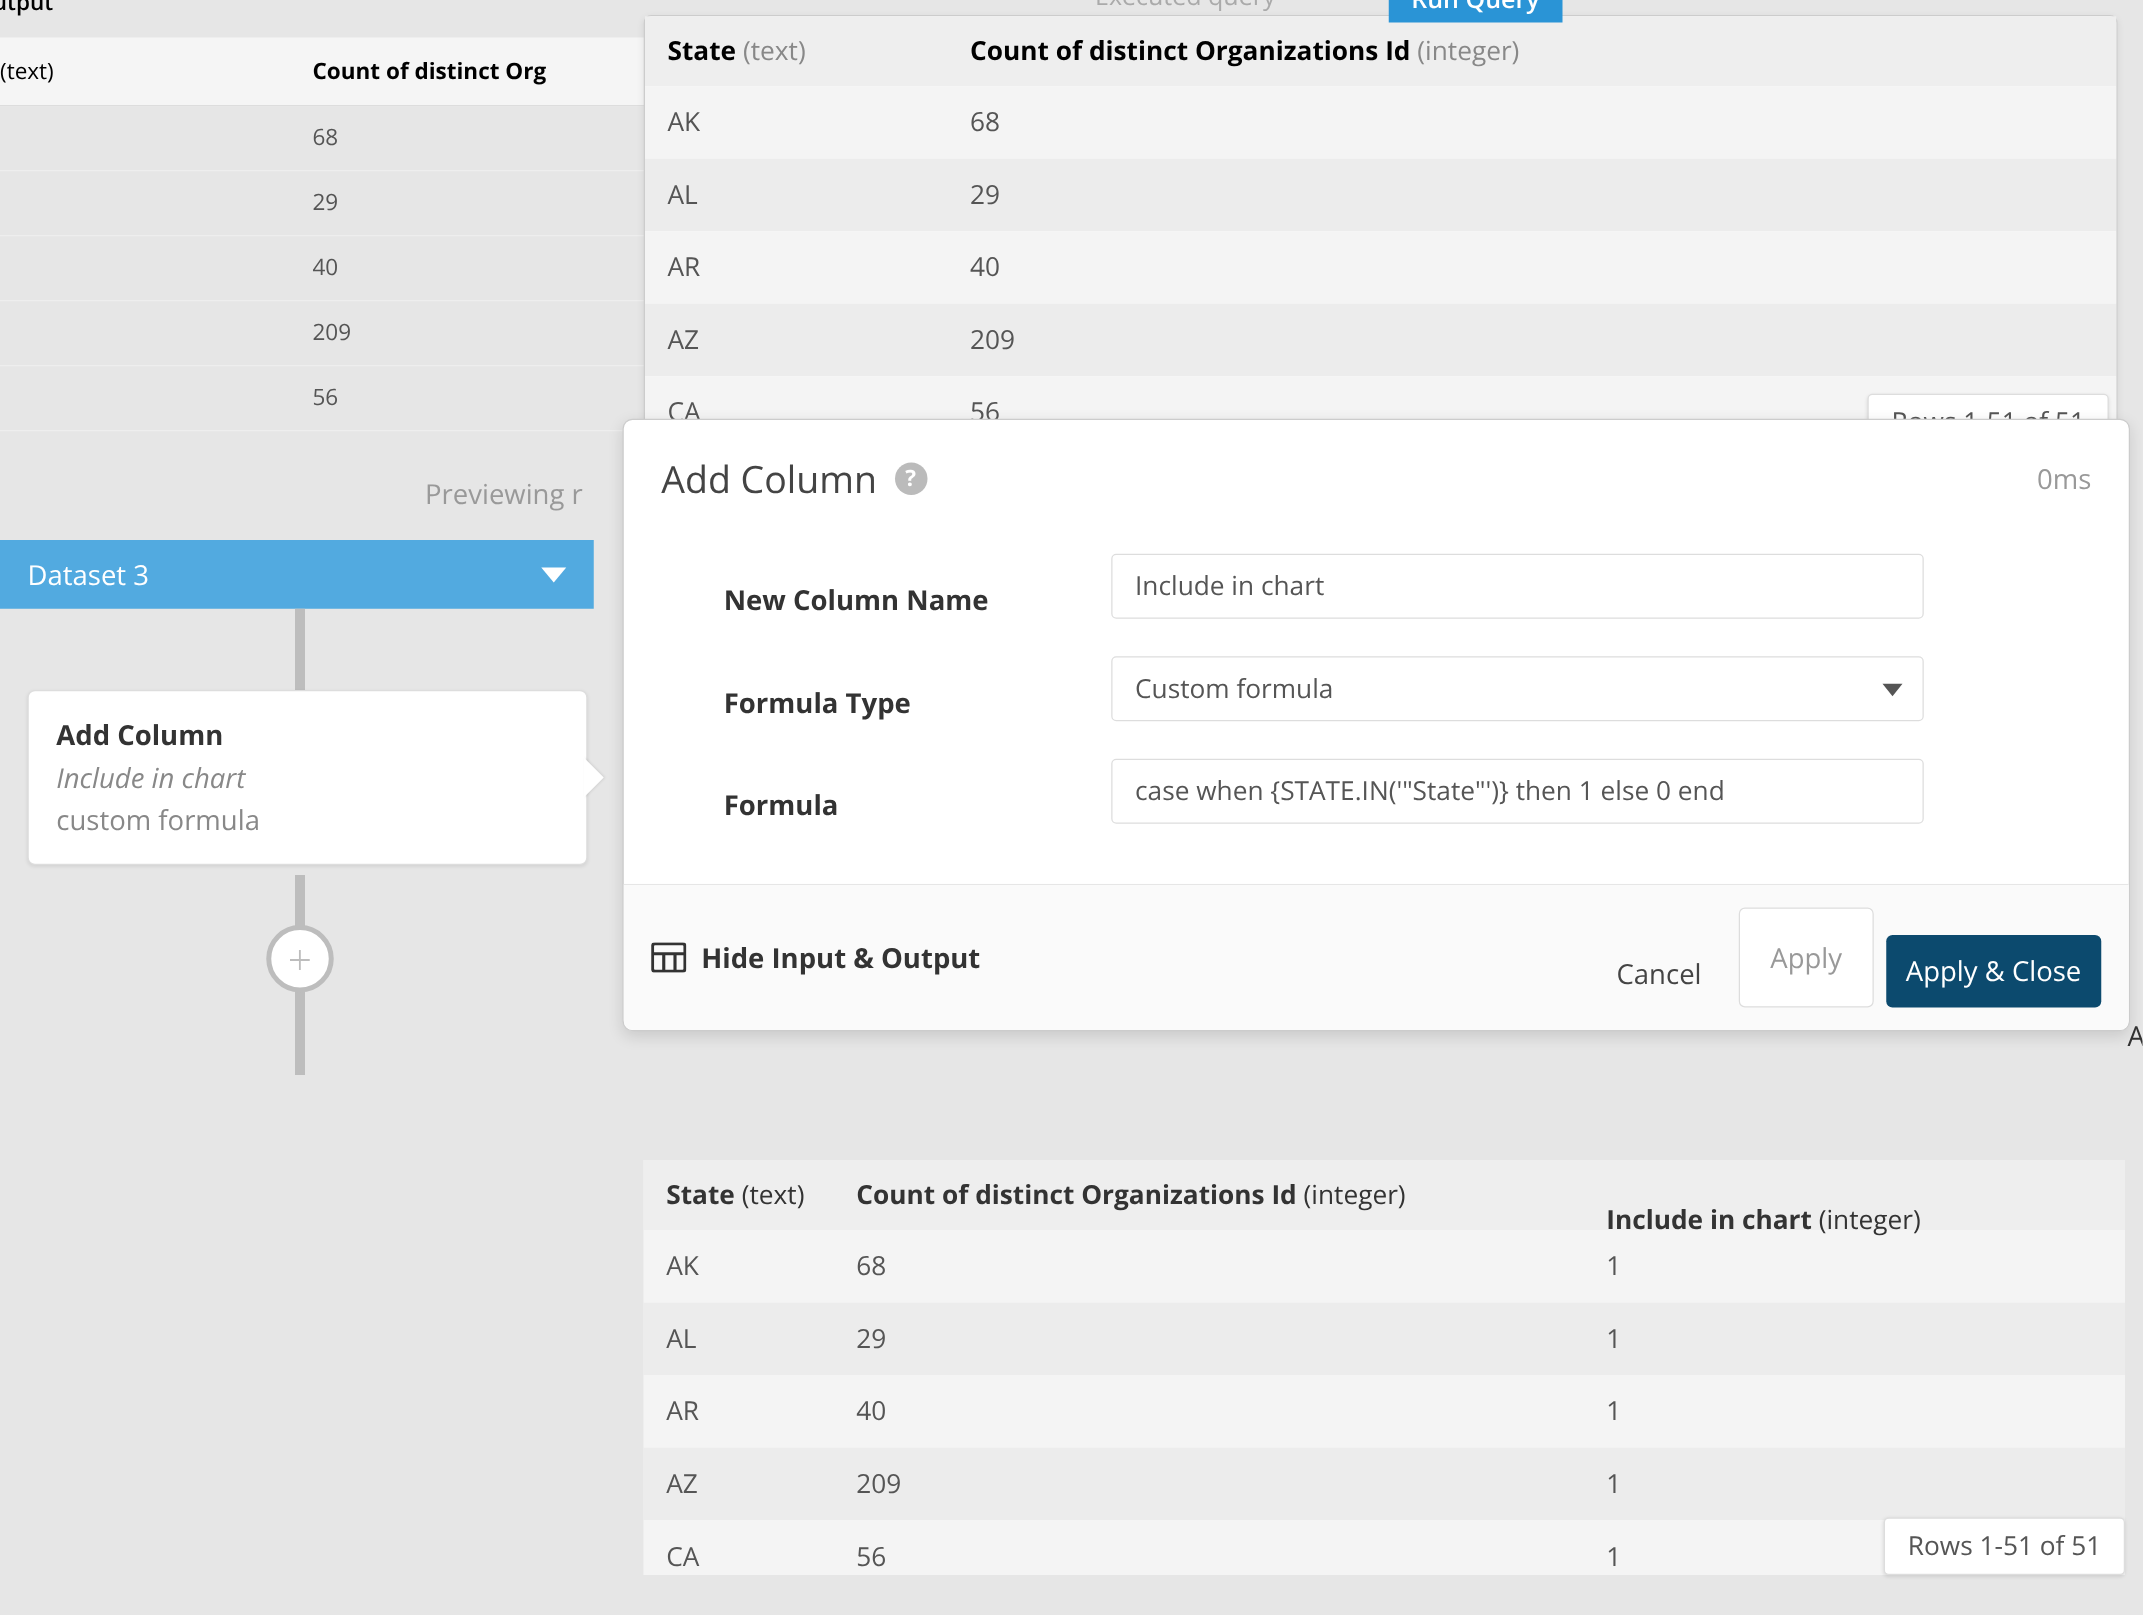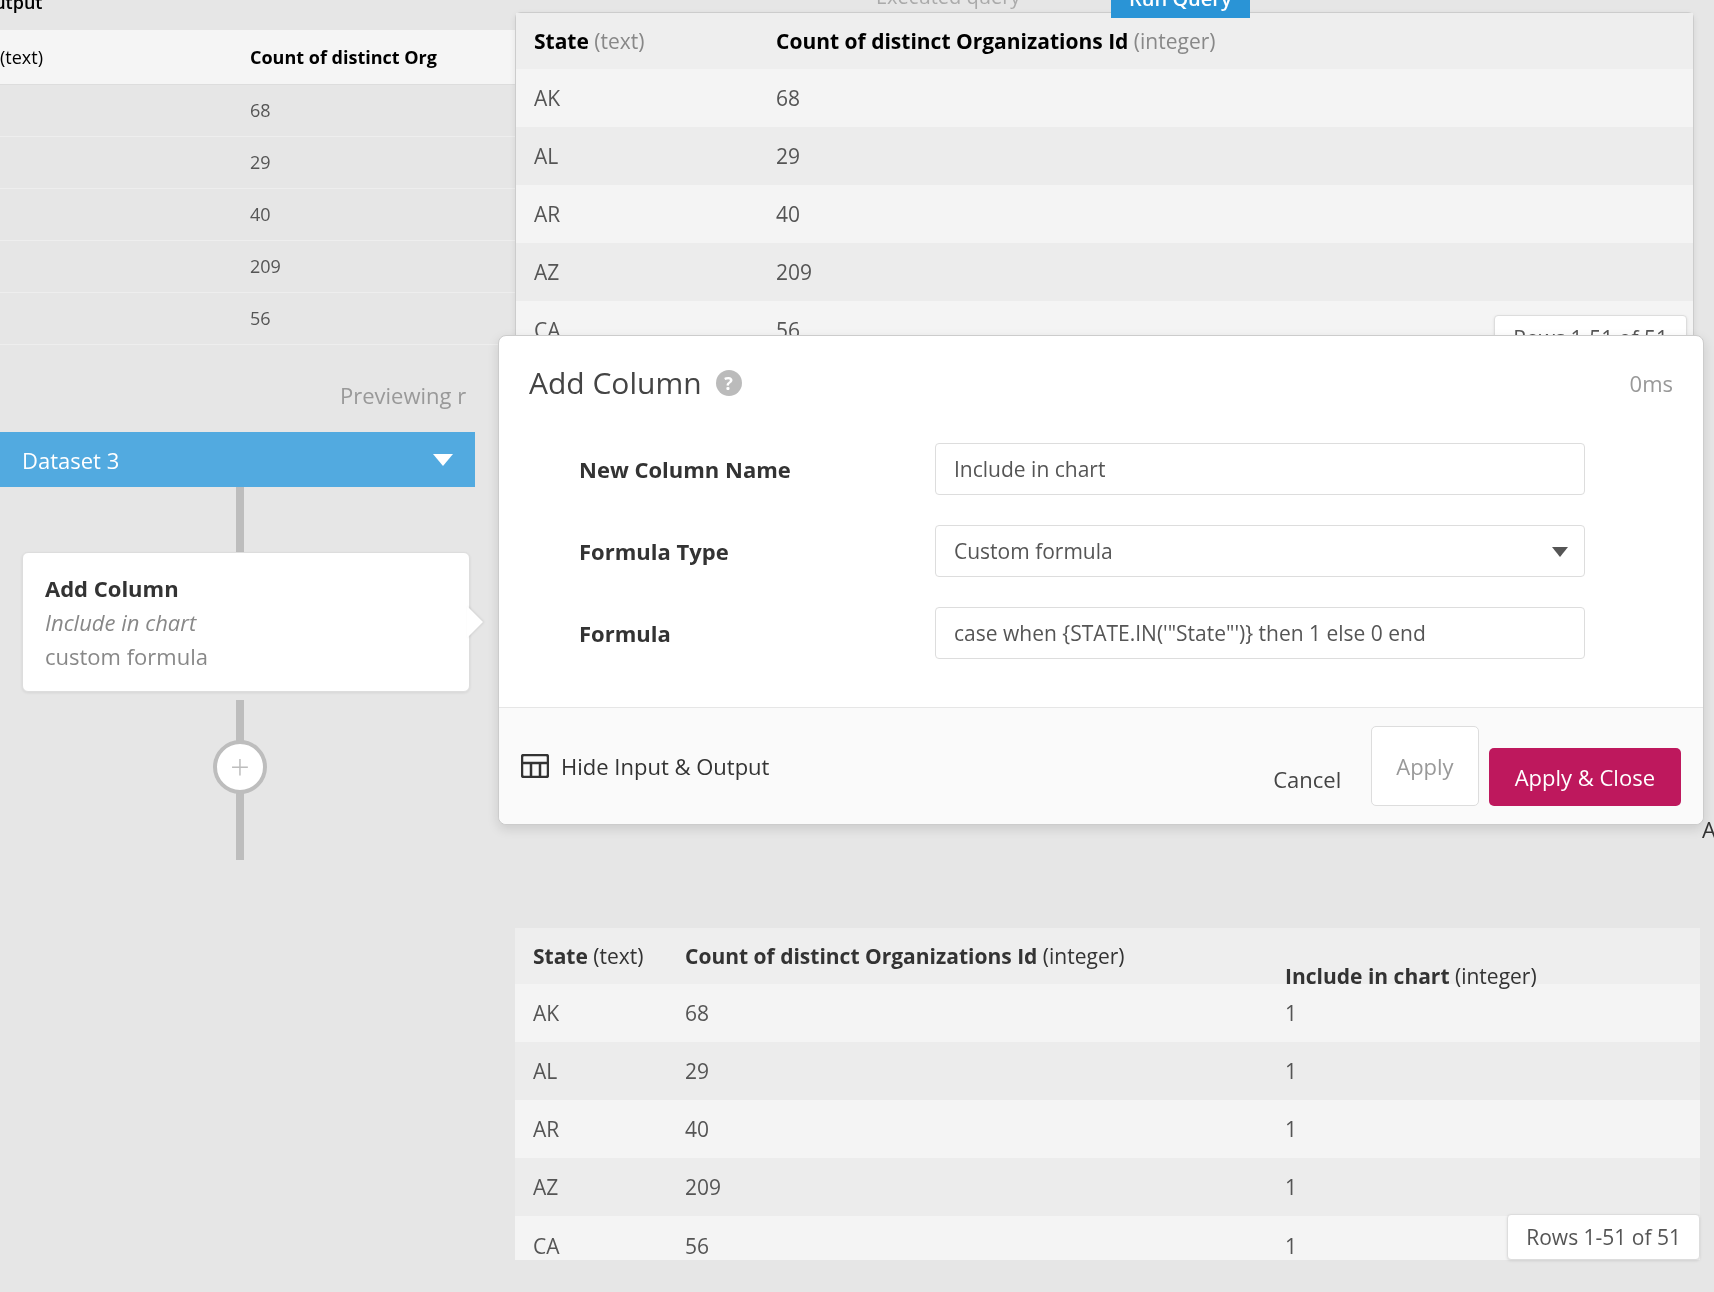--- a/index.html
+++ b/index.html
@@ -43,31 +43,31 @@
     .tbl-row .c2 { flex: 1; }
     .row-count { position: absolute; right: 6px; bottom: -20px; background: #fff; border: 1px solid #ddd; border-radius: 4px; padding: 8px 18px; font-size: 21px; color: #555; box-shadow: 0 1px 3px rgba(0,0,0,.1); z-index: 5;}
 
     
     .panel { position: absolute; top: 335px; left: 498px; right: 10px; background: #fff; border: 1px solid #ccc; border-radius: 8px; box-shadow: 0 4px 12px rgba(0,0,0,.12); z-index: 10; }
     .panel-head { display:flex; align-items:center; justify-content:space-between; padding: 26px 30px 10px 30px; }
     .panel-title { font-size: 30px; color: #444; display:flex; align-items:center; gap: 14px; }
     .help-icon { width: 26px; height: 26px; border-radius: 50%; background: #bbb; color: #fff; font-weight:700; display:flex; align-items:center; justify-content:center; font-size: 18px; }
     .panel-time { color: #999; font-size: 22px; }
     .panel-body { padding: 30px 30px 38px 80px; }
-    .form-row { display:flex; align-items:center; margin-bottom: 30px; gap: 46px; }
+    .form-row { display:flex; align-items:flex-end; margin-bottom: 30px; }
     .form-label { width: 310px; font-weight: 700; font-size: 22px; color: #333; }
     .form-input, .form-select, .form-formula { flex: 1; max-width: 650px; height: 52px; border: 1px solid #ddd; border-radius: 4px; padding: 0 18px; font-size: 21px; color: #555; display:flex; align-items:center; background: #fff; position: relative; }
     .form-select .chev2 { position:absolute; right: 16px; top: 50%; transform: translateY(-40%); width:0; height:0; border-left:8px solid transparent; border-right:8px solid transparent; border-top:10px solid #555; }
     .panel-foot { display:flex; align-items:center; justify-content:space-between; padding: 18px 22px; border-top: 1px solid #e6e6e6; background: #fafafa; border-radius: 0 0 8px 8px; }
-    .foot-left { display:flex; align-items:center; gap: 12px; font-size: 22px; color: #333; font-weight: 400;}
+    .foot-left { display:flex; align-items:center; gap: 12px; font-size: 22px; color: #333; font-weight: 700;}
     .table-icon svg { display:block; }
     .foot-right { display:flex; align-items:flex-end; gap: 10px; }
     .btn-text { font-size: 22px; color: #444; padding: 12px 20px; background: transparent; border: none; }
     .btn-outline { font-size: 22px; color: #999; padding: 24px 24px; background: #fff; border: 1px solid #ddd; border-radius: 5px; }
-    .btn-primary { font-size: 22px; color: #fff; padding: 14px 26px; background: #be185d; border: none; border-radius: 5px; font-weight: 500;}
+    .btn-primary { font-size: 22px; color: #fff; padding: 14px 16px; background: #0c4a6e; border: none; border-radius: 5px; font-weight: 500;}
 
     
     .result-table { position: absolute; top: 928px; left: 515px; right: 14px; background: #fff; }
     .result-head { background: #eee; display:flex; height: 56px; align-items:center; font-size: 21px; color: #333; }
     .result-head .c1 { width: 170px; padding-left: 18px; }
     .result-head .c2 { width: 600px; }
     .result-head .c3 { flex: 1; margin-top: 40px; }
     .result-row { display:flex; height: 58px; align-items:center; font-size: 21px; color: #555; }
     .result-row:nth-child(odd) { background: #f4f4f4; }
     .result-row:nth-child(even) { background: #ececec; }

